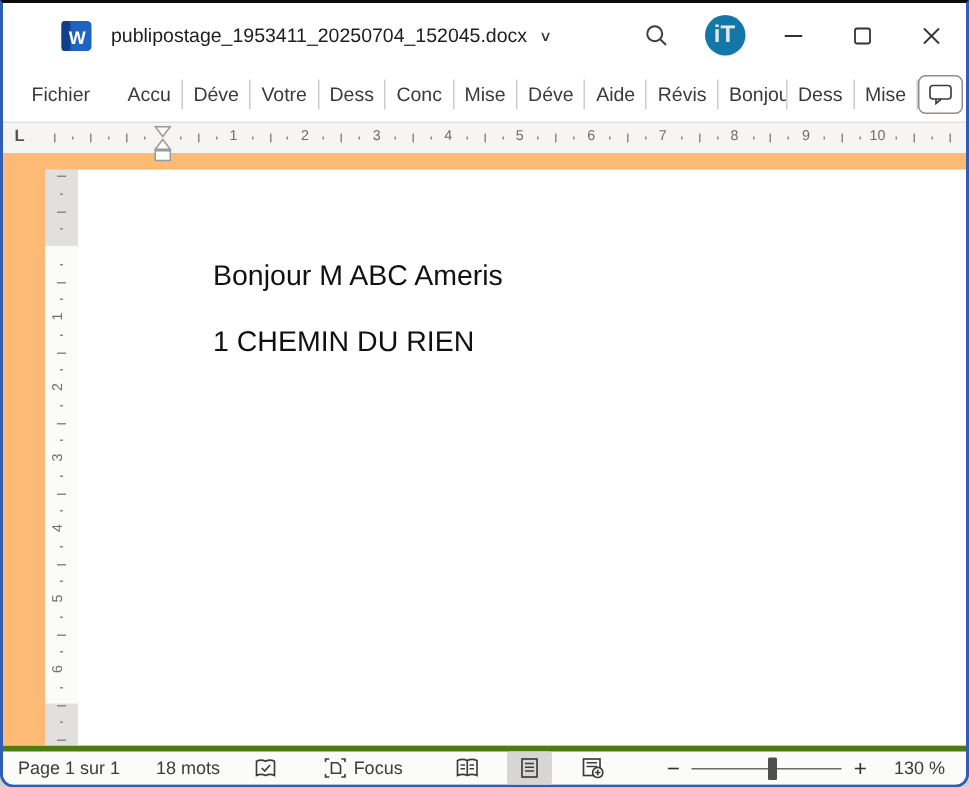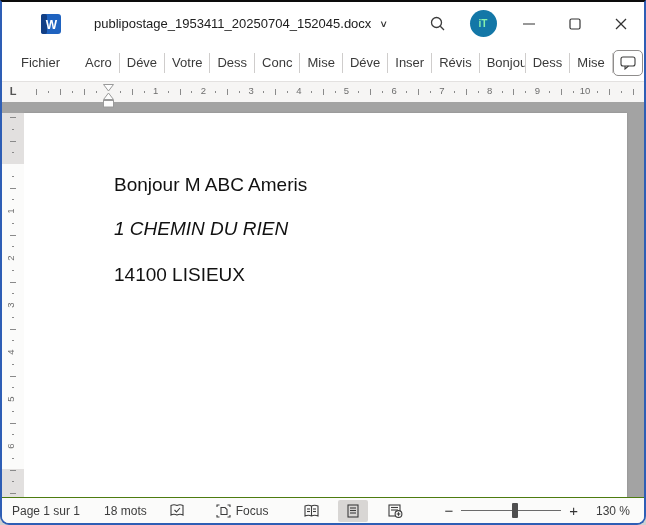--- a/index.html
+++ b/index.html
@@ -6,26 +6,26 @@
   html,body { background:#d0d0d0; font-family:"Liberation Sans", sans-serif; }
   .window{
     width:646px; height:525px; background:#fff; position:relative; overflow:hidden;
     border-top:2px solid #0c0c0c; border-left:2px solid #2e5eb5;
     border-right:2px solid #2e5eb5; border-bottom:2px solid #2e5eb5;
     border-radius:0 0 9px 9px; display:flex; flex-direction:column;
   }
   
   .titlebar{ height:43px; background:#fff; display:flex; align-items:center; flex:none; }
   .tb-left{ display:flex; align-items:center; margin-left:38px; flex:1; min-width:0; }
-  .doc-title{ font-size:13px; color:#202020; margin-left:32px; white-space:nowrap; }
+  .doc-title{ font-size:13px; color:#202020; margin-left:12px; white-space:nowrap; }
   .tb-chevron{ font-size:12px; color:#333; margin-left:8px; transform:scaleY(.8); }
   .tb-right{ display:flex; align-items:center; height:100%; }
   .tb-btn{ width:46px; height:100%; display:flex; align-items:center; justify-content:center; cursor:default; }
-  .logo-circle{ width:27px; height:27px; border-radius:50%; background:#1377a7; color:#86efac;
-    display:flex; align-items:center; justify-content:center; font-size:10px; font-weight:bold; }
+  .logo-circle{ width:27px; height:27px; border-radius:50%; background:#1377a7; color:#e5e5e5;
+    display:flex; align-items:center; justify-content:center; font-size:16px; font-weight:bold; }
   
   .ribbon{ height:37px; background:#fff; display:flex; align-items:center; flex:none;
     border-bottom:1px solid #e3e1e0; }
   .tabs{ display:flex; align-items:center; height:100%; margin-left:12px; }
   .tab{ font-size:13px; color:#3a3a3a; padding:0 7px; height:20px; line-height:20px;
     white-space:nowrap; position:relative; cursor:default; }
   .tab.sep{ border-right:1px solid #cfcdcc; }
   .tab.first{ padding-right:14px; margin-right:4px; }
   .tab.clip{ max-width:46px; overflow:hidden; }
   .ribbon-right{ margin-left:auto; margin-right:14px; display:flex; align-items:center; gap:5px; }
@@ -35,36 +35,36 @@
   .ruler-row{ height:20px; background:#f6f5f4; display:flex; flex:none; position:relative; z-index:3; }
   .lsel{ width:22px; height:100%; display:flex; align-items:center; justify-content:center; }
   .lsel span{ font-size:11px; font-weight:bold; color:#555; transform:translateY(-1px); }
   .h-ruler{ position:relative; flex:1; height:100%; overflow:visible; }
   .h-ruler .rnum{ position:absolute; top:3px; transform:translateX(-50%); font-size:9.5px; color:#6d6d6d; }
   .h-ruler i.tick{ position:absolute; background:#8a8a8a; }
   .h-ruler i.dot{ width:1px; height:2px; top:9px; }
   .h-ruler i.mid{ width:1px; height:6px; top:7px; }
   .indent-marker{ position:absolute; top:1px; z-index:5; }
   
-  .doc-area{ flex:1; background:#a3a3a3; display:flex; padding-top:11px; overflow:hidden; position:relative; }
+  .doc-area{ flex:1; background:#fdba74; display:flex; padding-top:11px; overflow:hidden; position:relative;padding-left:28px; }
   .v-ruler{ width:22px; flex:none; position:relative; background:#e2e0df; }
   .v-ruler .white-sec{ position:absolute; left:0; right:0; background:#fbfbfa; }
   .v-ruler i.tick{ position:absolute; background:#8a8a8a; }
   .v-ruler i.dot{ height:1px; width:2px; left:10px; }
   .v-ruler i.mid{ height:1px; width:6px; left:8px; }
   .v-ruler .vrnum{ position:absolute; left:6px; font-size:9.5px; color:#6d6d6d;
     transform:translateY(-50%) rotate(-90deg); }
   .page{ width:603px; flex:none; background:#fff; padding:57px 40px 0 90px;
     font-size:19px; line-height:29px; color:#111; box-shadow:0 0 2px rgba(0,0,0,.15); }
   .page p{ margin-bottom:15px; }
-  .page p.tight{ margin-bottom:17px;font-style:italic; }
+  .page p.tight{ margin-bottom:0; }
   .page p.bold{ font-weight:bold; }
   .caret{ display:inline-block; width:1.5px; height:20px; background:#000; vertical-align:-3px; }
   
-  .statusbar{ height:26px; flex:none; background:#fbfbfa; border-top:1px solid #4d7c0f;
+  .statusbar{ height:26px; flex:none; background:#fbfbfa; border-top:4px solid #4d7c0f;
     display:flex; align-items:center; font-size:12px; color:#3c3c3c; }
   .sb-item{ padding:0 6px; white-space:nowrap; cursor:default; }
   .sb-page{ margin-left:4px; }
   .sb-words{ margin-left:12px; }
   .sb-proof{ margin-left:10px; display:flex; align-items:center; }
   .sb-focus{ margin-left:auto; display:flex; align-items:center; gap:5px; }
   .views{ display:flex; align-items:center; margin-left:28px; gap:12px; }
   .view-btn{ width:30px; height:22px; display:flex; align-items:center; justify-content:center; border-radius:2px; }
   .view-btn.selected{ background:#d8d6d4; }
   .zoomer{ display:flex; align-items:center; margin-left:26px; }
@@ -125,28 +125,28 @@
               <line x1="11" y1="1" x2="1" y2="11"></line>
             </svg>
         </span>
       </div>
     </div>
   </div>
 
   <div class="ribbon">
     <div class="tabs">
       <span class="tab first">Fichier</span>
-      <span class="tab sep">Acro</span>
+      <span class="tab sep">Accu</span>
       <span class="tab sep">Déve</span>
       <span class="tab sep">Votre</span>
       <span class="tab sep">Dess</span>
       <span class="tab sep">Conc</span>
       <span class="tab sep">Mise</span>
       <span class="tab sep">Déve</span>
-      <span class="tab sep">Inser</span>
+      <span class="tab sep">Aide</span>
       <span class="tab sep">Révis</span>
       <span class="tab sep clip">Bonjour</span>
       <span class="tab sep">Dess</span>
       <span class="tab sep">Mise</span>
     </div>
     <div class="ribbon-right">
       <div class="rb-btn">
         <span>
           <svg width="16" height="14" viewBox="0 0 16 14" fill="none" stroke="#3c3c3c" stroke-width="1.1">
             <rect x="1" y="1" width="14" height="9" rx="2"></rect>
@@ -258,21 +258,20 @@
         <i class="tick mid" style="top: 309.5px;"></i>
         <i class="tick dot" style="top: 321.25px;"></i>
         <i class="tick dot" style="top: 344.75px;"></i>
         <i class="tick mid" style="top: 356.5px;"></i>
         <i class="tick dot" style="top: 368.25px;"></i>
         <i class="tick mid" style="top: 380px;"></i>
       </div>
     <div class="page">
       <p><span>Bonjour M ABC Ameris</span></p>
       <p class="tight"><span>1 CHEMIN DU RIEN</span></p>
-      <p><span>14100 LISIEUX</span></p>
     </div>
   </div>
 
   <div class="statusbar">
     <span class="sb-item sb-page">Page 1 sur 1</span>
     <span class="sb-item sb-words">18 mots</span>
     <span class="sb-item sb-proof">
       <span>
         <svg width="16" height="15" viewBox="0 0 16 15" fill="none" stroke="#3c3c3c" stroke-width="1.1">
           <path d="M2 2.5 q3 -1.5 6 0 q3 -1.5 6 0 V12 q-3 -1.5 -6 0 q-3 -1.5 -6 0 Z"></path>

